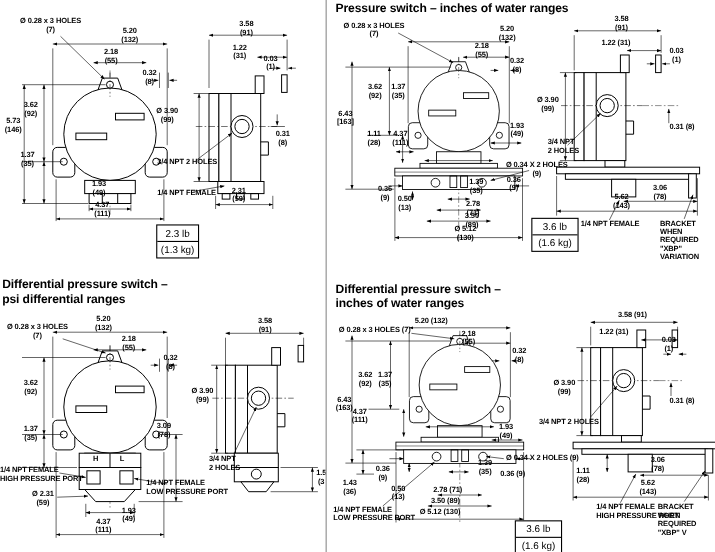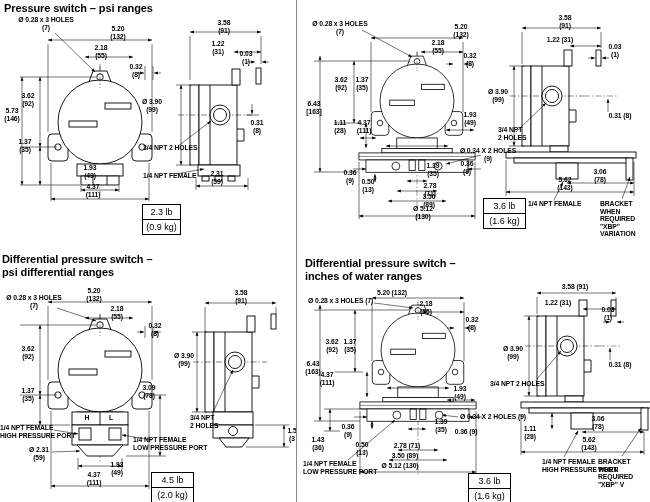--- a/index.html
+++ b/index.html
@@ -124,21 +124,20 @@
     <line class="dl" x1="176" y1="85" x2="191" y2="85"></line>
       <line class="dl" x1="176" y1="165" x2="191" y2="165"></line>
     <line class="dl" x1="252" y1="104" x2="252" y2="114" marker-end="url(#ar)"></line>
     <line class="dl" x1="246" y1="115" x2="259" y2="115"></line>
     <line class="dl" x1="178" y1="146" x2="211" y2="121" marker-end="url(#ar)"></line>
     <line class="dl" x1="176" y1="174" x2="204" y2="169" marker-end="url(#ar)"></line>
     <line class="dl" x1="196" y1="178" x2="196" y2="190"></line>
       <line class="dl" x1="248" y1="178" x2="248" y2="190"></line>
     <line class="dl" x1="196" y1="186" x2="248" y2="186" marker-start="url(#ar)" marker-end="url(#ar)"></line>
   </svg>
-  <div class="title" style="left:4px;top:2px">Pressure switch – psi ranges</div>
   <span class="dim" style="left:46px;top:16px">Ø 0.28 x 3 HOLES
 (7)</span>
   <span class="dim" style="left:118px;top:25px">5.20
 (132)</span>
   <span class="dim" style="left:101px;top:44px">2.18
 (55)</span>
   <span class="dim" style="left:136px;top:63px">0.32
 (8)</span>
   <span class="dim" style="left:28px;top:92px">3.62
 (92)</span>
@@ -159,21 +158,21 @@
   <span class="dim" style="left:152px;top:98px">Ø 3.90
 (99)</span>
   <span class="dim" style="left:257px;top:119px">0.31
 (8)</span>
   <span class="dim note" style="left:143px;top:144px">3/4 NPT 2 HOLES</span>
   <span class="dim note" style="left:143px;top:172px">1/4 NPT FEMALE</span>
   <span class="dim" style="left:217px;top:170px">2.31
 (59)</span>
   <div class="wbox" style="left:142px;top:204px;width:37px">
     <div class="top">2.3 lb</div>
-    <div>(0.9 kg)</div>
+    <div>(1.3 kg)</div>
   </div>
 </div>
 
 <div class="q" style="left:300px;top:0;width:350px;height:248px">
   <svg width="350" height="248">
     <line class="cl" x1="117" y1="52" x2="117" y2="220"></line>
     <use href="#sym-front" transform="translate(117,101) scale(0.88)"></use>
     <use href="#sym-flange" transform="translate(117,101) scale(0.88)"></use>
     <use href="#sym-side" transform="translate(222,66)"></use>
     <use href="#sym-sideflange" transform="translate(222,66)"></use>
@@ -218,20 +217,21 @@
     <line class="cl" x1="284" y1="96" x2="318" y2="96"></line>
     <line class="dl" x1="308" y1="112" x2="308" y2="99" marker-end="url(#ar)"></line>
     <line class="dl" x1="216" y1="132" x2="246" y2="103" marker-end="url(#ar)"></line>
     <line class="dl" x1="206" y1="192" x2="334" y2="192" marker-start="url(#ar)" marker-end="url(#ar)"></line>
     <line class="dl" x1="206" y1="160" x2="206" y2="196"></line>
       <line class="dl" x1="334" y1="162" x2="334" y2="196"></line>
     <line class="dl" x1="267" y1="183" x2="334" y2="183" marker-start="url(#ar)" marker-end="url(#ar)"></line>
     <line class="dl" x1="254" y1="200" x2="263" y2="182" marker-end="url(#ar)"></line>
     <line class="dl" x1="322" y1="199" x2="330" y2="177" marker-end="url(#ar)"></line>
   </svg>
+  <div class="title" style="left:5px;top:2px">Pressure switch – inches of water ranges</div>
   <span class="dim" style="left:40px;top:20px">Ø 0.28 x 3 HOLES
 (7)</span>
   <span class="dim" style="left:161px;top:23px">5.20
 (132)</span>
   <span class="dim" style="left:138px;top:39px">2.18
 (55)</span>
   <span class="dim" style="left:170px;top:52px">0.32
 (8)</span>
   <span class="dim" style="left:41px;top:76px">3.62
 (92)</span>
@@ -371,24 +371,20 @@
   <span class="dim" style="left:94px;top:223px">4.37
 (111)</span>
   <span class="dim" style="left:241px;top:41px">3.58
 (91)</span>
   <span class="dim" style="left:184px;top:104px">Ø 3.90
 (99)</span>
   <span class="dim note" style="left:190px;top:166px">3/4 NPT
 2 HOLES</span>
   <span class="dim" style="left:292px;top:179px">1.5
 (3</span>
-  <div class="wbox" style="left:151px;top:224px;width:41px">
-    <div class="top">4.5 lb</div>
-    <div>(2.0 kg)</div>
-  </div>
 </div>
 
 <div class="q" style="left:300px;top:248px;width:350px;height:254px">
   <svg width="350" height="254">
     <line class="cl" x1="118" y1="56" x2="118" y2="228"></line>
     <use href="#sym-front" transform="translate(118,102) scale(0.88)"></use>
     <use href="#sym-flange" transform="translate(118,102) scale(0.88)"></use>
     <use href="#sym-side" transform="translate(237,68)"></use>
     <use href="#sym-sideflange" transform="translate(237,68)"></use>
     <g class="olg">

